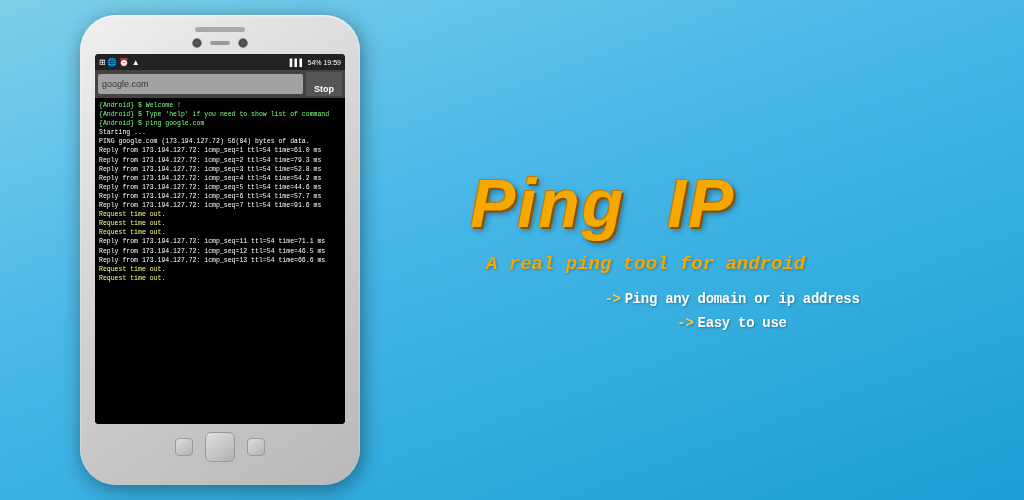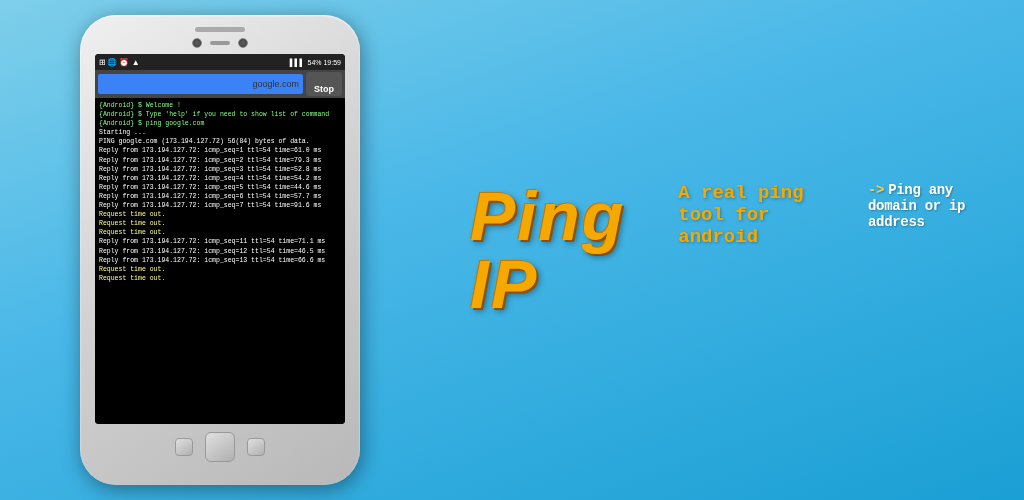--- a/index.html
+++ b/index.html
@@ -109,28 +109,27 @@
       display: flex;
       background: #444;
       height: 28px;
       align-items: center;
       padding: 0 3px;
       gap: 3px;
     }
 
     .url-input {
       flex: 1;
-      background: #3b82f6;
+      background: #a3a3a3;
       border: none;
       height: 20px;
       border-radius: 2px;
       padding: 0 4px;
       font-size: 9px;
       color: #333;
-      text-align: right;
     }
 
     .stop-btn {
       background: #555;
       color: #fff;
       border: none;
       height: 20px;
       padding: 12px 8px;
       font-size: 9px;
       font-weight: bold;
@@ -180,49 +179,52 @@
       background: linear-gradient(145deg, #e0e0e0, #b0b0b0);
       border-radius: 4px;
       border: 1px solid #999;
     }
 
     
     .info-area {
       flex: 1;
       padding: 20px 30px;
       display: flex;
-      flex-direction: row;
-      gap: 32px;
+      flex-direction: column;
+      gap: 16px;
     }
 
     .app-title {
       font-size: 68px;
       font-weight: 900;
       font-style: italic;
       color: #f5a800;
       text-shadow:
         2px 2px 0 #8b5000,
         -1px -1px 0 #c47800,
         3px 3px 6px rgba(0,0,0,0.4);
       line-height: 1;
       letter-spacing: 2px;
     }
 
     .subtitle {
       font-family: 'Courier New', monospace;
       font-size: 19px;
       font-weight: bold;
       color: #f5a800;
+      font-style: italic;
       text-shadow: 1px 1px 3px rgba(0,0,0,0.3);
+      margin-left: 16px;
     }
 
     .features {
       display: flex;
       flex-direction: column;
       gap: 8px;
+      text-align: center;
     }
 
     .feature-item {
       font-family: 'Courier New', monospace;
       font-size: 14px;
       color: #fff;
       font-weight: 600;
       text-shadow: 1px 1px 2px rgba(0,0,0,0.3);
       letter-spacing: -0.3px;
     }
@@ -299,14 +301,15 @@
 <div class="info-area">
   <div class="app-title">
     <span>Ping</span>&nbsp;
     <span>IP</span>
   </div>
 
   <div class="subtitle">A real ping tool for android</div>
 
   <div class="features">
   <div class="feature-item"><span class="arrow">-&gt;</span>Ping any domain or ip address</div>
+      <div class="feature-item"><span class="arrow">-&gt;</span>Easy to use</div>
     </div>
 </div>
 
 </body></html>

